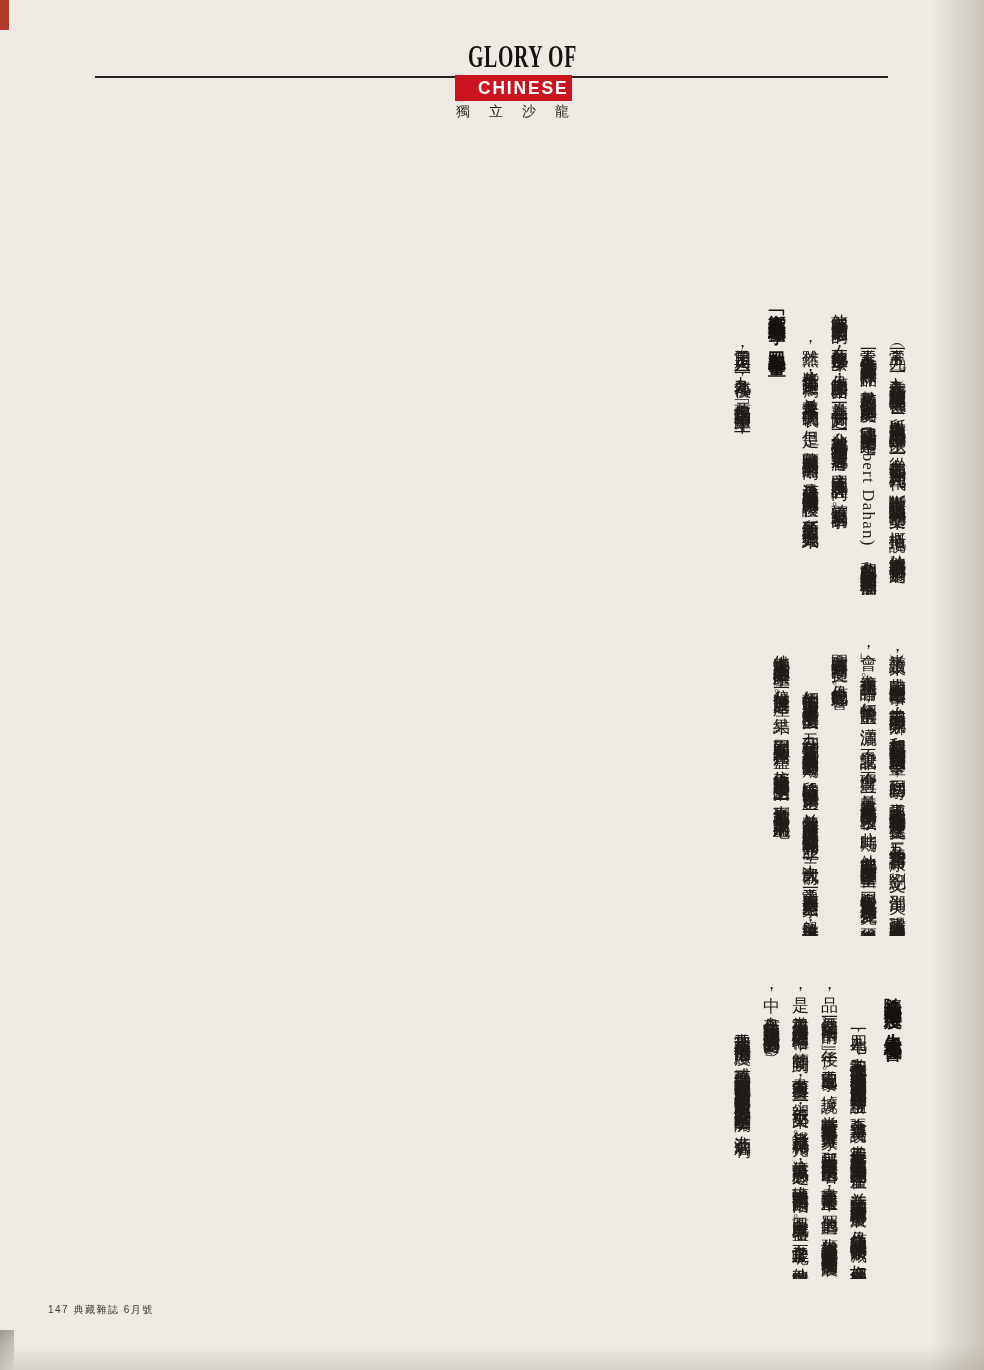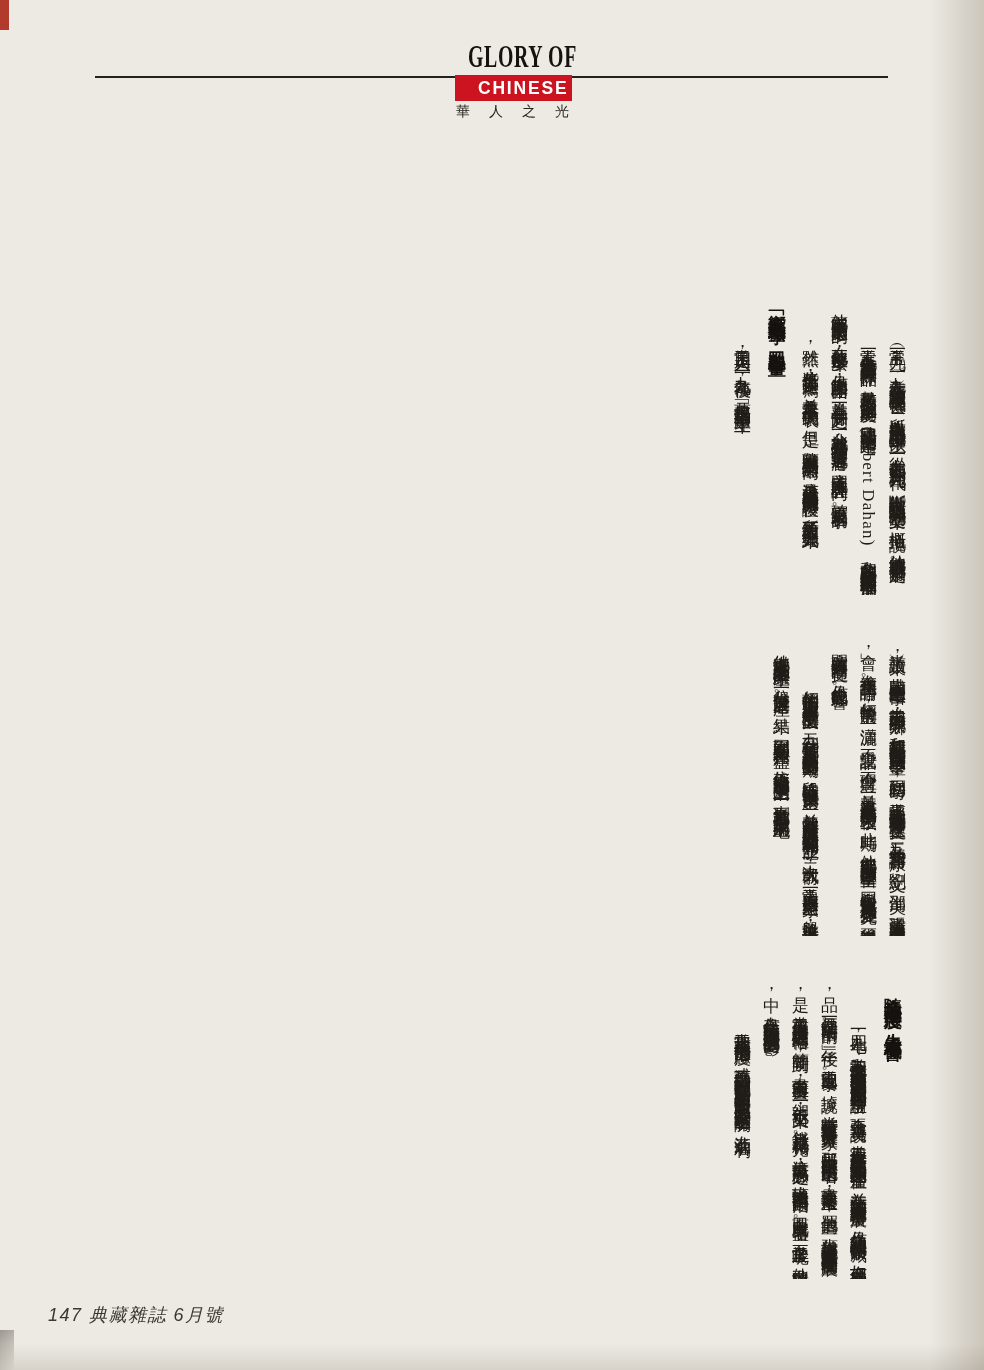--- a/index.html
+++ b/index.html
@@ -42,36 +42,36 @@
   .band p{margin:0;padding:0;}
   .band p.para{text-indent:36.4px;}
   .band p.cont{text-indent:0;}
   .band h3.sec-head{
     margin:0 5px;padding:0;font-size:18px;line-height:29px;font-weight:bold;
     letter-spacing:2px;color:#15130f;
     font-family:"Liberation Sans",sans-serif;
   }
   
   .folio{position:absolute;left:48px;top:1303px;font-family:"Liberation Sans",sans-serif;
-    font-size:18px;color:#3c3830;letter-spacing:1.5px;white-space:nowrap;font-style:italic;}
+    font-size:10px;color:#3c3830;letter-spacing:1.5px;white-space:nowrap;}
 </style>
 </head>
 <body>
 
 <div class="corner-red"></div>
 <div class="edge-right"></div>
 <div class="edge-bottom"></div>
 <div class="corner-dark"></div>
 
 <div class="rule"></div>
 <div class="glory">GLORY OF</div>
 <div class="redbox" style="background: rgb(203, 20, 32);">
   <span class="redbox-label">CHINESE</span>
 </div>
-<div class="subtitle">華人之光</div>
+<div class="subtitle">獨立沙龍</div>
 
 <div class="band band-1">
     <p class="para">常玉（一九〇〇～一九六六年）在藝術資訊還不發達的年代去世，所以大衆對他的認識至少遲了十年以上。從一九七〇年代中期到一九九〇年代，斷斷續續在雜誌上出現介紹他的文章，概括地說，他的繪畫成就是被肯定的。</p>
     <p class="para">常玉在一九六六年過世後留下約百餘件作品，數量最多的二個藏家是常玉的好友，法國巴黎的艾伯蒂・達昂(Albert Dahan)和台北的國立歷史博物館（約藏四十幅油畫），流傳在其他藏家手中的作品應是不多的。在他死後那麼多年，作品浮上國際枱面，並且在十一個月之間，台北一地就有八幅作品在拍賣會上流通（香港、美國地區未計算在內），確實是不容易的事。</p>
     <p class="para">雖然，這些作品大多是速寫，並非是常玉作品中的代表，但是，藏家購求意願卻仍然高昂。這是否就是經過時間的沈澱與檢證後，所給予常玉的一個公允結果。</p>
     <h3 class="sec-head">響應「勤工儉學」，赴巴黎學畫</h3>
     <p class="para">常玉是四川人，一九一九年前後，蔡元培提倡「勤工儉學」（即半工</p>
   </div>
 <div class="band band-2">
     <p class="cont">半讀）政策，鼓勵國內學生赴歐留學，常玉因而離開家鄉，和包括林風眠在內的一群青年到法國巴黎學畫。初到巴黎時，常玉經常和徐悲鴻等中國青年畫家交往，一九二二年並曾和謝壽康、劉紀文、邵洵美、張道藩等人共同組織「天狗會」，在繪畫上相互討論。年輕時的常玉，瀟灑、不愛說話、不會理財，並且一直沒有正式進巴黎的美術學校。此一時期，他曾在蒙巴納斯的大茅屋畫室學習，同學中包括傑克梅第以及弗拉曼克；爾後與常玉接近的法國友人曾描述他們之間確曾有過不錯的交往，作品也彼此影響。</p>

